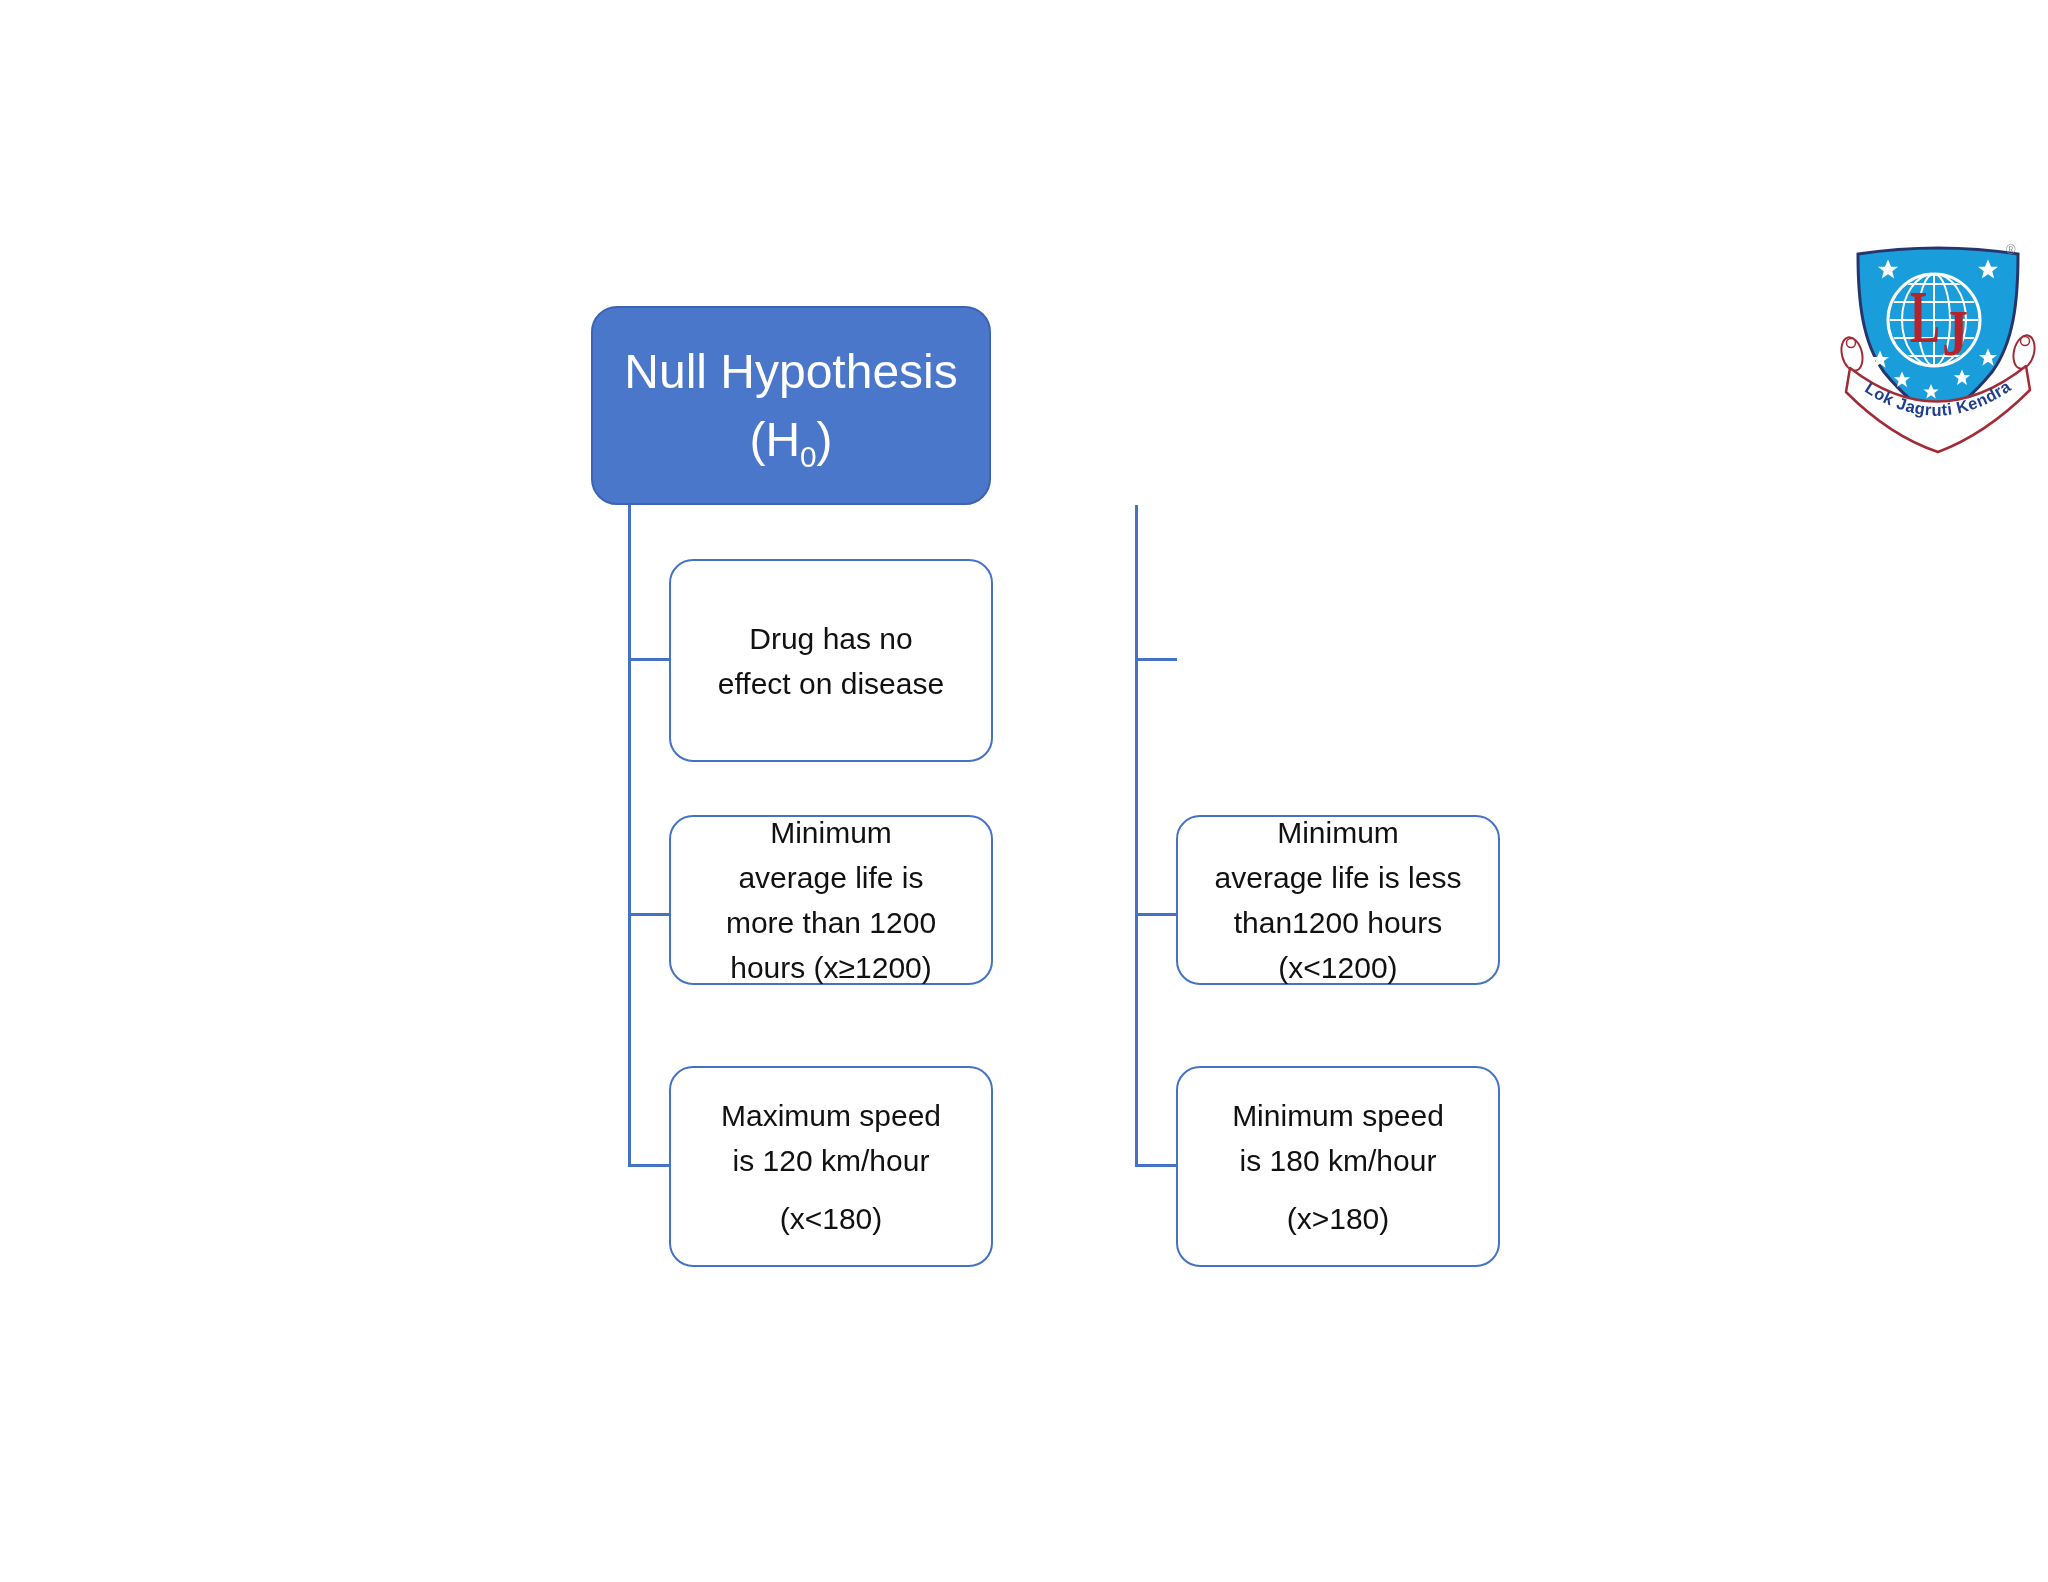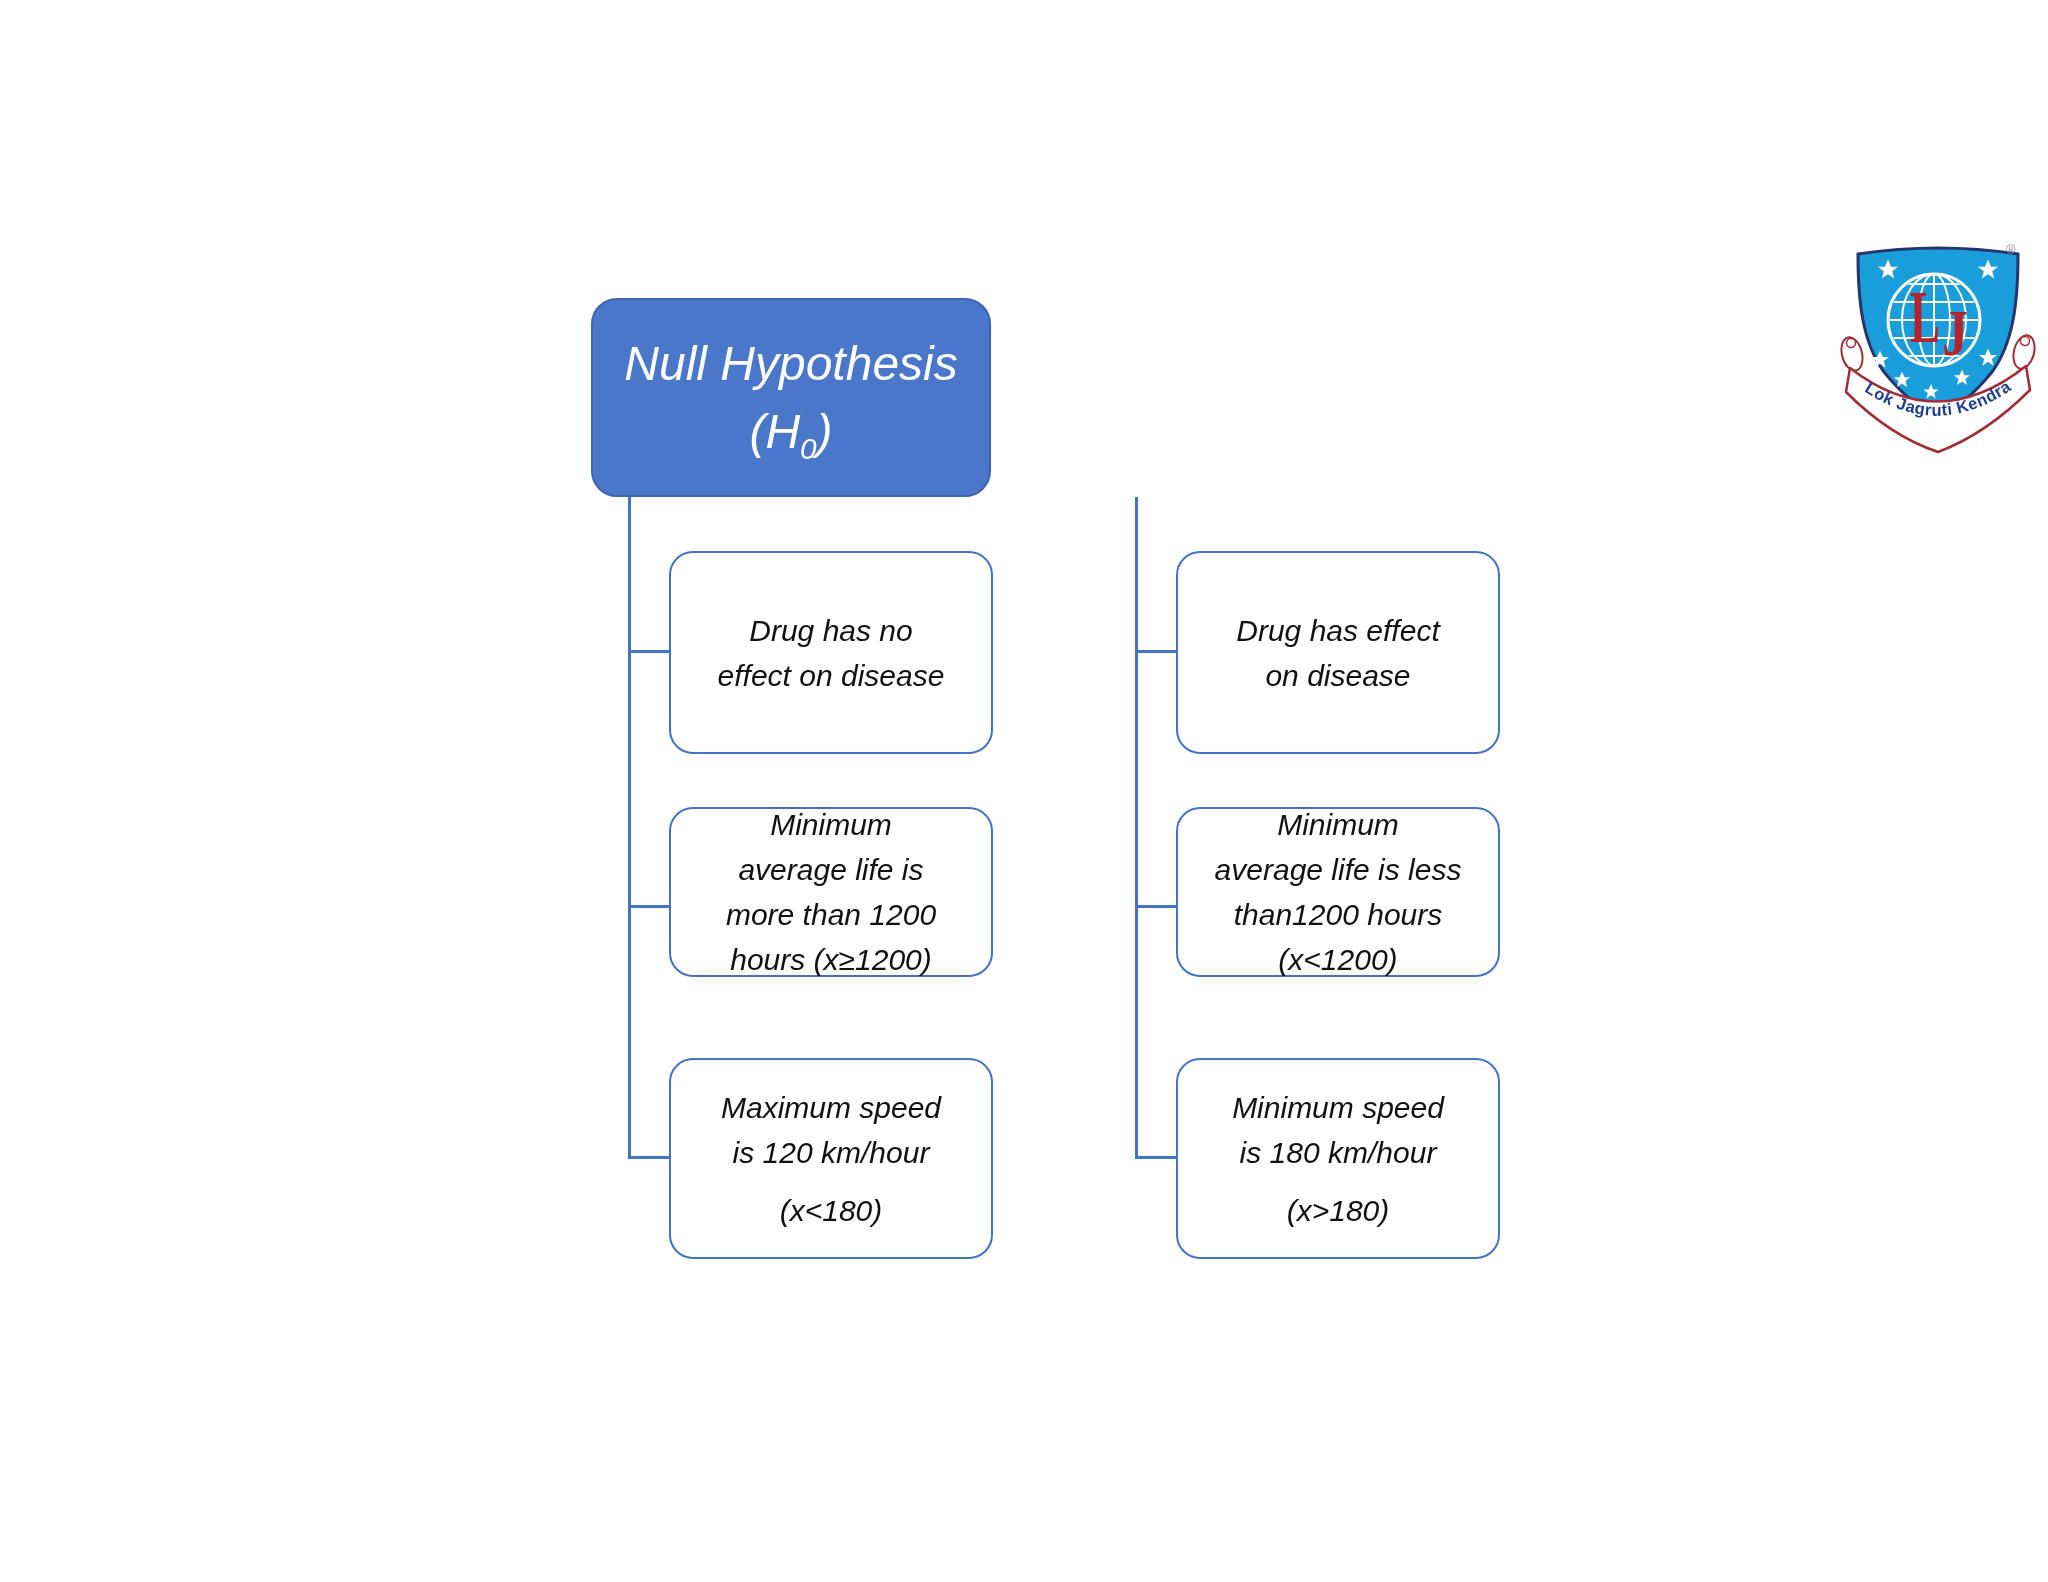--- a/index.html
+++ b/index.html
@@ -4,21 +4,21 @@
 <style>
   html,body{margin:0;padding:0;background:#fff;}
   .canvas{
     position:relative;
     width:2048px;height:1582px;
     background:var(--background,#fff);
     overflow:hidden;
     font-family:"Liberation Sans",sans-serif;
   }
   
-  .branch{position:absolute;top:298px;width:480px;height:1000px;font-style:italic;}
+  .branch{position:absolute;top:306px;width:480px;height:1000px;}
   .branch-null{left:591px;}
   .branch-alt{left:1098px;}
   .header-box{
     position:absolute;left:0;top:0;width:400px;height:199px;
     background:var(--header-fill,#4a77c9);
     border:2px solid var(--header-border,#3c63b4);
     border-radius:26px;
     display:flex;align-items:center;justify-content:center;
     text-align:center;color:var(--header-text,#fff);
     font-size:48px;line-height:1.4;
@@ -88,25 +88,20 @@
 is 120 km/hour</div>
       <div class="child-note">(x&lt;180)</div>
     </div>
   </div>
 
   <div class="branch branch-alt">
     <div class="vline"></div>
     <div class="hline s1"></div>
     <div class="hline s2"></div>
     <div class="hline s3"></div>
-    <div class="child c1">
-      <div class="child-lines">Drug has effect
-on disease</div>
-
-    </div>
     <div class="child c2">
       <div class="child-lines">Minimum
 average life is less
 than1200 hours
 (x&lt;1200)</div>
 
     </div>
     <div class="child c3">
       <div class="child-lines">Minimum speed
 is 180 km/hour</div>

